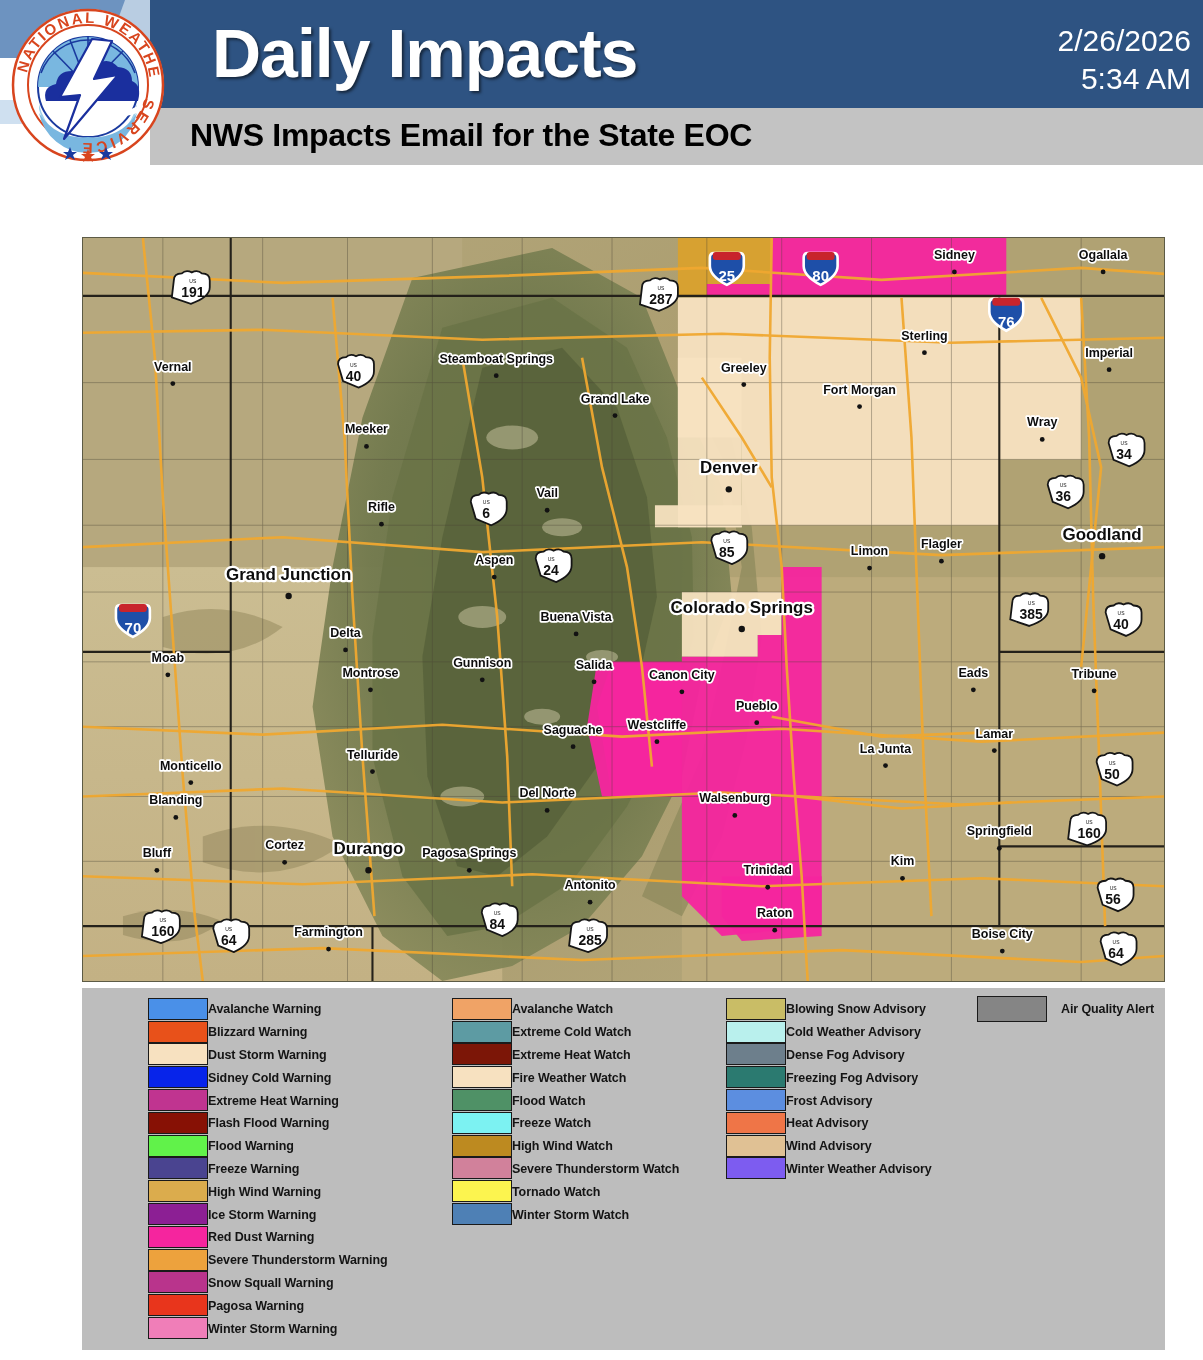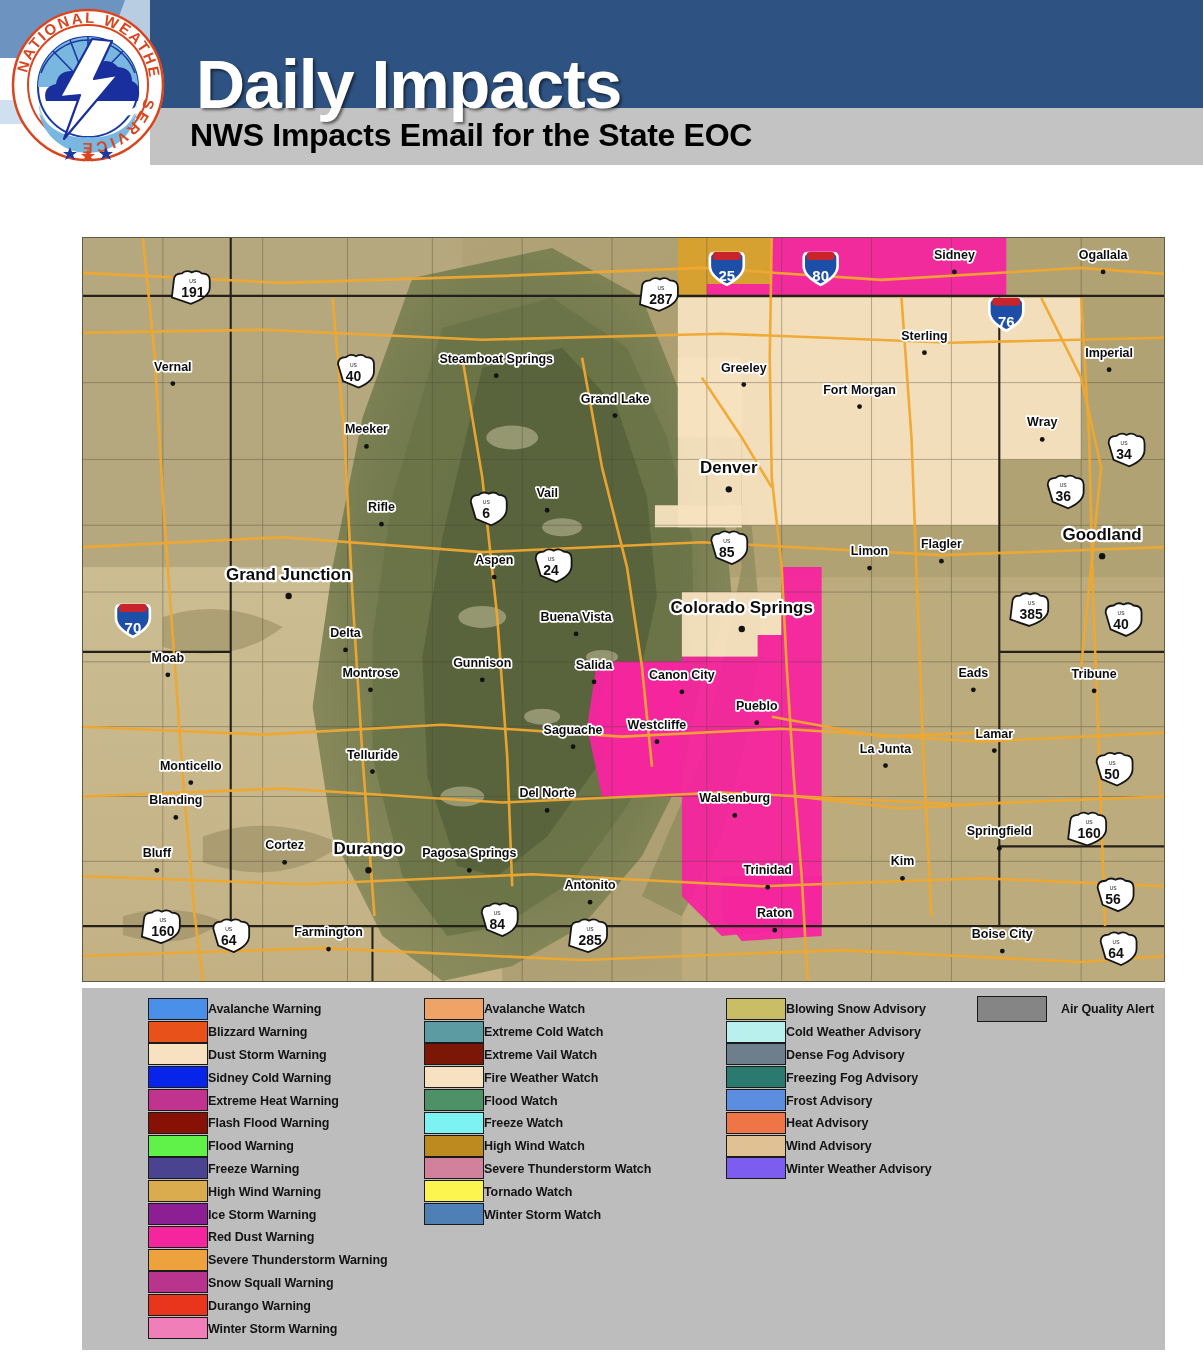--- a/index.html
+++ b/index.html
@@ -51,29 +51,28 @@
     background:#b9cde2;
     transform:skewX(-20deg);
   }
 
   #nws-logo{
     position:absolute;left:8px;top:5px;width:160px;height:160px;
     z-index:6;
   }
 
   #title-main{
-    position:absolute;left:196px;top:12px;
+    position:absolute;left:212px;top:12px;
     font-size:68px;line-height:82px;
     font-weight:bold;
     color:#ffffff;
     letter-spacing:-1px;
     text-shadow:2px 2px 3px rgba(0,0,0,0.55);
     white-space:nowrap;
     z-index:5;
-    margin-top:31px;
   }
   #title-sub{
     position:absolute;left:190px;top:113px;
     font-size:32px;line-height:44px;
     font-weight:bold;
     color:#000000;
     letter-spacing:-0.3px;
     white-space:nowrap;
     z-index:5;
   }
@@ -118,21 +117,21 @@
   }
   .leg-label{
     margin-left:0;
     font-size:12.5px;
     font-weight:bold;
     color:#141414;
     white-space:nowrap;
     letter-spacing:-0.1px;
   }
   #leg-col-1{left:66px;}
-  #leg-col-2{left:342px;}
+  #leg-col-2{left:370px;}
   #leg-col-3{left:644px;}
   #leg-col-4{left:884px;padding-left:11px;}
   #leg-col-4 .leg-swatch{width:70px;height:26px;}
   #leg-col-4 .leg-label{margin-left:14px;}
 </style>
 </head>
 <body>
 
 <div id="header">
   <div class="hdr-diag1"></div>
@@ -182,20 +181,24 @@
     </text>
     <g fill="#1a3a9e">
       <polygon points="62,142 64,147 69,147 65,150 67,155 62,152 57,155 59,150 55,147 60,147"></polygon>
       <polygon points="80,144 82,149 87,149 83,152 85,157 80,154 75,157 77,152 73,149 78,149" fill="#d8451e"></polygon>
       <polygon points="98,142 100,147 105,147 101,150 103,155 98,152 93,155 95,150 91,147 96,147"></polygon>
     </g>
   </svg>
 
   <div id="title-main">Daily Impacts</div>
   <div id="title-sub">NWS Impacts Email for the State EOC</div>
+  <div id="hdr-date">
+    <div>2/26/2026</div>
+    <div>5:34 AM</div>
+  </div>
 </div>
 
 <div id="map-panel">
   <svg id="map-terrain" viewBox="0 0 1083 745" preserveAspectRatio="none">
     <defs>
       <linearGradient id="gPlains" x1="0" y1="0" x2="1" y2="1">
         <stop offset="0%" stop-color="#b5a87c"></stop>
           <stop offset="50%" stop-color="#a89a6c"></stop>
         <stop offset="100%" stop-color="#b8ab80"></stop>
       </linearGradient>
@@ -665,39 +668,39 @@
       <div class="leg-row">
         <div class="leg-swatch" style="background: rgb(237, 162, 61);"></div>
         <div class="leg-label">Severe Thunderstorm Warning</div>
       </div>
       <div class="leg-row">
         <div class="leg-swatch" style="background: rgb(185, 52, 140);"></div>
         <div class="leg-label">Snow Squall Warning</div>
       </div>
       <div class="leg-row">
         <div class="leg-swatch" style="background: rgb(232, 53, 28);"></div>
-        <div class="leg-label">Durango Warning</div>
+        <div class="leg-label">Pagosa Warning</div>
       </div>
       <div class="leg-row">
         <div class="leg-swatch" style="background: rgb(240, 126, 184);"></div>
         <div class="leg-label">Winter Storm Warning</div>
       </div>
     </div>
   <div class="leg-col" id="leg-col-2">
       <div class="leg-row">
         <div class="leg-swatch" style="background: rgb(240, 163, 102);"></div>
         <div class="leg-label">Avalanche Watch</div>
       </div>
       <div class="leg-row">
         <div class="leg-swatch" style="background: rgb(93, 155, 163);"></div>
         <div class="leg-label">Extreme Cold Watch</div>
       </div>
       <div class="leg-row">
         <div class="leg-swatch" style="background: rgb(124, 22, 7);"></div>
-        <div class="leg-label">Extreme Vail Watch</div>
+        <div class="leg-label">Extreme Heat Watch</div>
       </div>
       <div class="leg-row">
         <div class="leg-swatch" style="background: rgb(247, 225, 192);"></div>
         <div class="leg-label">Fire Weather Watch</div>
       </div>
       <div class="leg-row">
         <div class="leg-swatch" style="background: rgb(79, 145, 102);"></div>
         <div class="leg-label">Flood Watch</div>
       </div>
       <div class="leg-row">

